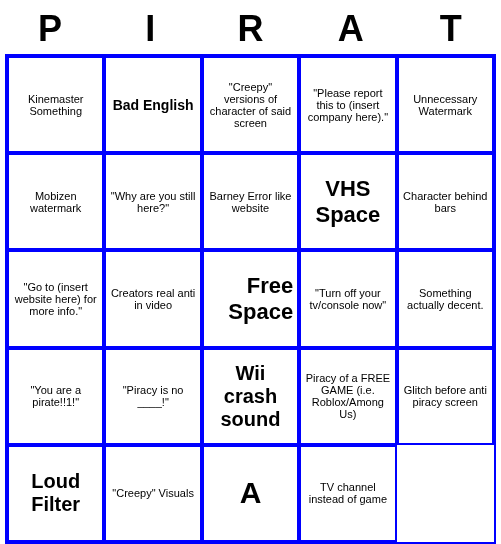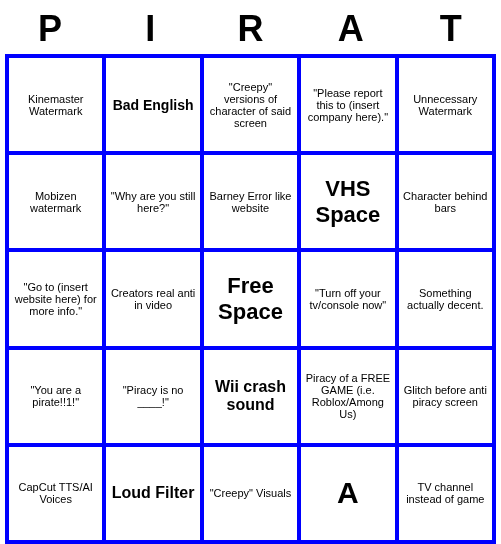--- a/index.html
+++ b/index.html
@@ -42,27 +42,28 @@
       padding: 4px;
       font-size: 11px;
       color: black;
       min-height: 88px;
     }
     .cell.large-text {
       font-size: 14px;
       font-weight: bold;
     }
     .cell.medium-text {
-      font-size: 16px;
+      font-size: 20px;
       font-weight: bold;
     }
     .free-space {
       font-size: 22px;
       font-weight: bold;
       background: white;
+      text-align: right;
     }
     .vhs {
       font-size: 22px;
       font-weight: bold;
     }
     .a-cell {
       font-size: 30px;
       font-weight: bold;
     }
   </style>
@@ -72,21 +73,21 @@
 <div class="title-row">
   <span class="title-letter">P</span>
   <span class="title-letter">I</span>
   <span class="title-letter">R</span>
   <span class="title-letter">A</span>
   <span class="title-letter">T</span>
 </div>
 
 <div class="bingo-grid">
 
-  <div class="cell">Kinemaster Watermark</div>
+  <div class="cell">Kinemaster Something</div>
   <div class="cell large-text">Bad English</div>
   <div class="cell">"Creepy" versions of character of said screen</div>
   <div class="cell">"Please report this to (insert company here)."</div>
   <div class="cell">Unnecessary Watermark</div>
 
   <div class="cell">Mobizen watermark</div>
   <div class="cell">"Why are you still here?"</div>
   <div class="cell">Barney Error like website</div>
   <div class="cell vhs">VHS Space</div>
   <div class="cell">Character behind bars</div>
@@ -96,18 +97,17 @@
   <div class="cell free-space">Free Space</div>
   <div class="cell">"Turn off your tv/console now"</div>
   <div class="cell">Something actually decent.</div>
 
   <div class="cell">"You are a pirate!!1!"</div>
   <div class="cell">"Piracy is no ____!"</div>
   <div class="cell medium-text">Wii crash sound</div>
   <div class="cell">Piracy of a FREE GAME (i.e. Roblox/Among Us)</div>
   <div class="cell">Glitch before anti piracy screen</div>
 
-  <div class="cell">CapCut TTS/AI Voices</div>
   <div class="cell medium-text">Loud Filter</div>
   <div class="cell">"Creepy" Visuals</div>
   <div class="cell a-cell">A</div>
   <div class="cell">TV channel instead of game</div>
 </div>
 
 </body></html>

